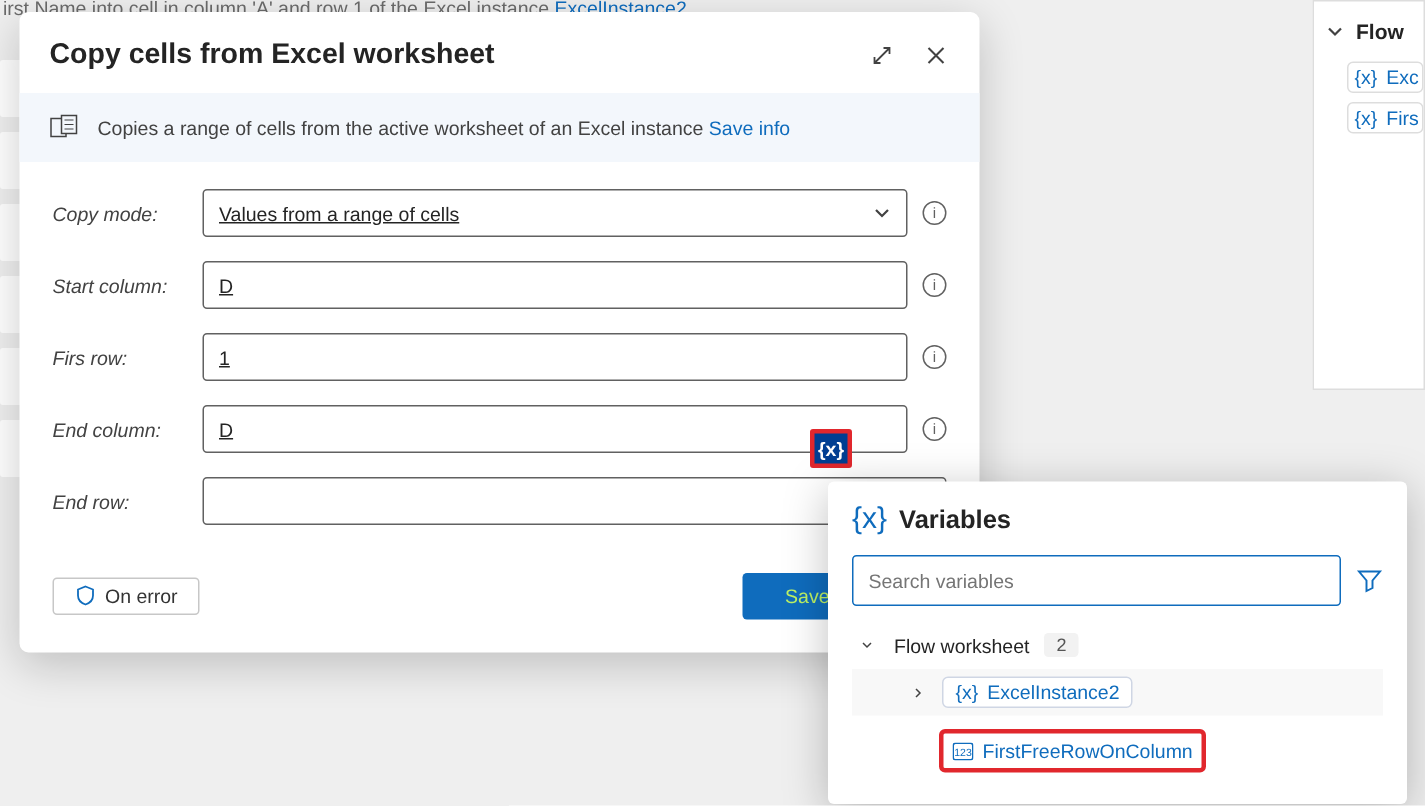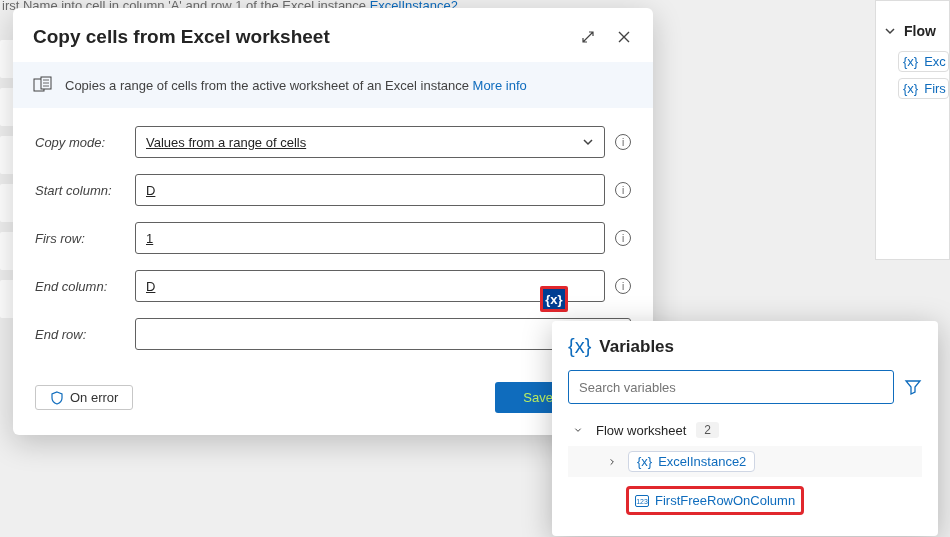--- a/index.html
+++ b/index.html
@@ -1,21 +1,21 @@
 <!DOCTYPE html>
 <html><head>
 <meta charset="utf-8">
 <style>
   * { box-sizing: border-box; margin: 0; padding: 0; font-family: "Segoe UI", Arial, sans-serif; }
   body { background: #efefef; width: 950px; height: 537px; overflow: hidden; position: relative; }
   .bg-text { position: absolute; top: -2px; left: 2px; color: #6b6b6b; font-size: 13px; }
   .bg-text .blue { color: #0f6cbd; }
   .bg-bars { position: absolute; top: 40px; left: 0; }
   .bg-bar { width: 500px; height: 38px; background: #fff; margin-bottom: 10px; border-radius: 2px; }
-  .right-panel { position: absolute; right: 0; top: 0; width: 75px; height: 260px; background: #fff; border: 1px solid #ddd; padding: 22px 0 0 8px; overflow: hidden; }
+  .right-panel { position: absolute; right: 0; top: 0; width: 75px; height: 260px; background: #fff; border: 1px solid #ddd; padding: 12px 0 0 8px; overflow: hidden; }
   .right-panel-head { display:flex; align-items:center; gap:8px; font-size:14px; font-weight:600; color:#242424; margin-bottom:12px;}
   .right-panel-head svg { flex-shrink:0; }
   .right-var { display:flex; align-items:center; gap:6px; font-size:13px; color:#0f6cbd; margin:6px 0 0 14px; background:#fff; border:1px solid #ddd; border-radius:4px; padding:2px 4px; white-space:nowrap;}
   .right-var .ic { flex-shrink:0; }
 
   .dialog { position: absolute; left: 13px; top: 8px; width: 640px; background: #fff; border-radius: 6px; box-shadow: 0 8px 30px rgba(0,0,0,.2); }
   .dlg-head { display:flex; align-items:center; padding: 18px 20px 14px; }
   .dlg-title { font-size: 19px; font-weight: 600; color: #242424; flex:1; }
   .dlg-head-actions { display:flex; gap:18px; align-items:center; }
   .icon-btn { width:18px; height:18px; display:flex; align-items:center; justify-content:center; color:#424242; cursor:pointer; }
@@ -28,21 +28,21 @@
   .row { display:flex; align-items:center; margin-bottom: 16px; gap: 12px; }
   .row label { width: 88px; font-size: 13px; color: #424242; flex-shrink:0;font-style:italic; }
   .control-wrap { flex:1; display:flex; align-items:center; gap:10px; }
   .input, .select { flex:1; height: 32px; border: 1px solid #616161; border-radius: 3px; padding: 0 10px; font-size: 13px; color:#242424; background:#fff;text-decoration:underline; }
   .select { display:flex; align-items:center; justify-content:space-between; cursor:pointer; }
   .info-circle { width:16px; height:16px; border:1px solid #616161; border-radius:50%; display:flex; align-items:center; justify-content:center; font-size:10px; color:#616161; cursor:default;}
 
   .expand-badge { position:absolute; left:540px; top:286px; width:28px; height:26px; background:#003e92; border:3px solid #e1272d; display:flex; align-items:center; justify-content:center; color:#fff; font-size:13px; font-weight:600; border-radius:2px;}
 
   .footer { display:flex; align-items:center; justify-content:space-between; padding: 10px 22px 22px; }
-  .err-btn { border:1px solid #c7c7c7; background:#fff; color:#333; font-size:13px; padding:4px 14px; border-radius:3px; display:flex; align-items:center; gap:6px; cursor:pointer;}
+  .err-btn { border:1px solid #c7c7c7; background:#fff; color:#333; font-size:13px; padding:4px 14px; border-radius:3px; display:flex; gap:6px; cursor:pointer;}
   .footer-right { display:flex; gap:10px; }
   .save-btn { background:#0f6cbd; color:#bef264; border:none; font-size:13px; padding:7px 28px; border-radius:3px; cursor:pointer;}
   .other-btn { border:1px solid #c7c7c7; background:#fff; width:40px; height:31px; border-radius:3px;}
 
   .var-popup { position:absolute; left:552px; top:321px; width:386px; background:#fff; border-radius:4px; box-shadow:0 6px 30px rgba(0,0,0,.25); padding: 14px 16px 16px; }
   .var-popup-head { display:flex; align-items:center; gap:8px; font-size:17px; font-weight:600; color:#242424; margin-bottom:12px;}
   .var-popup-head .brace { color:#0f6cbd; font-size:20px; font-weight:400;}
   .var-search-row { display:flex; gap:10px; align-items:center; margin-bottom:12px;}
   .var-search { flex:1; height:34px; border:1px solid #0f6cbd; border-radius:3px; padding:4px 10px; font-size:13px;}
   .filter-ic { color:#0f6cbd; cursor:pointer; }
@@ -103,21 +103,21 @@
       </div>
     </div>
   </div>
 
   <div class="info-bar">
     <svg class="info-icon" width="20" height="18" viewBox="0 0 20 18">
         <rect x="1" y="3" width="10" height="12" stroke="#424242" fill="none"></rect>
         <rect x="8" y="1" width="10" height="12" stroke="#424242" fill="#f3f7fc"></rect>
         <path d="M10 4h6M10 7h6M10 10h6" stroke="#424242" stroke-width="0.8"></path>
       </svg>
-    <span><span>Copies a range of cells from the active worksheet of an Excel instance</span> <a>More info</a></span>
+    <span><span>Copies a range of cells from the active worksheet of an Excel instance</span> <a>Save info</a></span>
   </div>
 
   <div class="form">
     <div class="row">
       <label>Copy mode:</label>
       <div class="control-wrap">
         <div class="select">
           <span>Values from a range of cells</span>
           <svg width="12" height="12" viewBox="0 0 12 12">
               <path d="M2 4l4 4 4-4" stroke="#424242" stroke-width="1.5" fill="none"></path>

